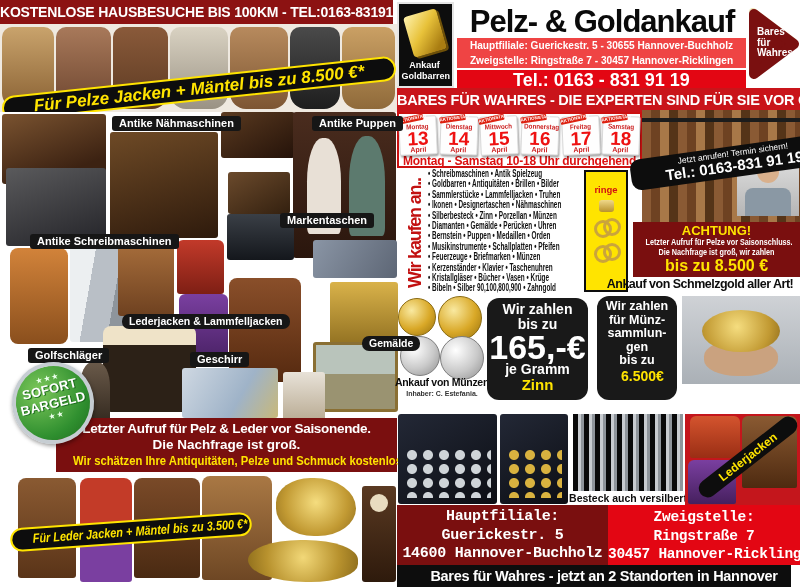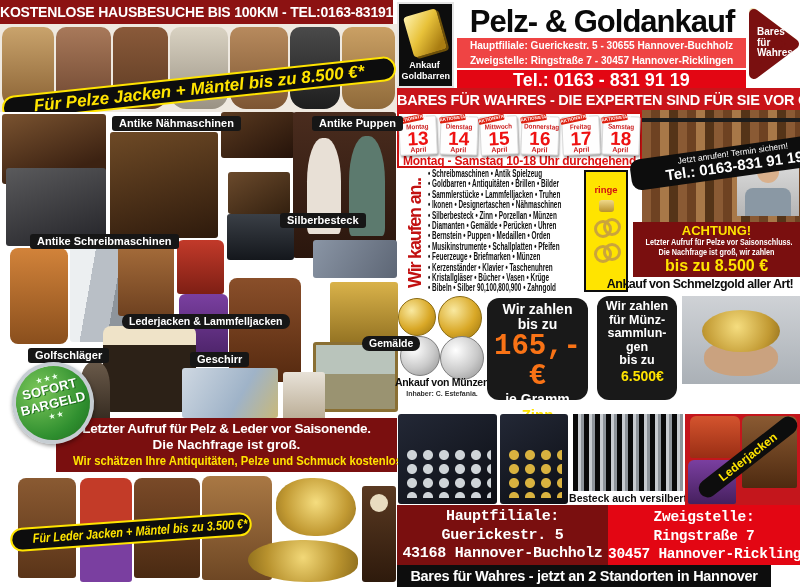--- a/index.html
+++ b/index.html
@@ -78,21 +78,21 @@
                color:#0d0d0d;letter-spacing:-.5px;white-space:nowrap;}
   
   .coin{position:absolute;border-radius:50%;}
   .coin.gold{background:radial-gradient(circle at 35% 32%,#f9e9a0,#d9a827 55%,#96700e);border:1px solid #8a6a10;}
   .coin.silver{background:radial-gradient(circle at 35% 32%,#ffffff,#c9c9c9 55%,#8e8e8e);border:1px solid #7e7e7e;}
   #muenz-cap{left:394px;top:376px;width:96px;text-align:center;font-size:10.5px;font-weight:bold;color:#0d0d0d;letter-spacing:-.3px;white-space:nowrap;}
   #muenz-own{left:394px;top:390px;width:96px;text-align:center;font-size:7px;font-weight:bold;color:#333;white-space:nowrap;}
   .blackbox{position:absolute;background:#191919;border-radius:12px;text-align:center;color:#fff;box-sizing:border-box;}
   #pbox1{left:487px;top:298px;width:101px;height:102px;padding-top:4px;}
   #pbox1 .w{font-size:14px;font-weight:bold;line-height:15px;}
-  #pbox1 .amt{color:#f97316;font-size:29px;font-weight:bold;line-height:30px;font-family:Liberation Mono, monospace;}
+  #pbox1 .amt{color:#ffffff;font-size:34px;font-weight:bold;line-height:30px;}
   #pbox1 .g{color:#ffe400;font-size:15px;font-weight:bold;line-height:16px;}
   #pbox2{left:597px;top:296px;width:80px;height:104px;padding-top:4px;}
   #pbox2 .w{font-size:12.5px;font-weight:bold;line-height:13.5px;}
   #pbox2 .amt{color:#ffe400;font-size:14px;font-weight:bold;line-height:16px;padding-left:11px;}
   #hands{left:682px;top:296px;width:118px;height:88px;background:linear-gradient(#cfd2d6,#aab0b6);}
   .hands-skin{position:absolute;left:22px;top:44px;width:74px;height:36px;background:#caa27f;border-radius:45%;}
   .hands-gold{position:absolute;left:20px;top:14px;width:78px;height:42px;border-radius:50%;
               background:radial-gradient(circle at 45% 40%,#f5dd7f,#c29a33 65%,#8f6c1c);}
   
   .case{position:absolute;background:linear-gradient(150deg,#232836,#0c0e14);border-radius:3px;}
@@ -104,21 +104,21 @@
   #besteck-cap{left:565px;top:492px;width:126px;text-align:center;font-size:10.5px;font-weight:bold;color:#0d0d0d;white-space:nowrap;}
   #jkts-red{left:685px;top:414px;width:115px;height:91px;background:#c4161c;}
   #leder-diag{left:688px;top:448px;width:112px;transform:rotate(-38deg);background:#0d0d0d;border-radius:10px;
               padding:2px 4px;text-align:center;color:#ffe400;font-size:12px;font-weight:bold;z-index:6;white-space:nowrap;}
   .loc{position:absolute;height:60px;color:#fff;text-align:center;font-weight:bold;padding-top:3px;box-sizing:border-box;}
   .loc div{font-size:15px;line-height:18.5px;letter-spacing:-.3px;white-space:nowrap;font-family:Liberation Mono, monospace;}
   #loc-haupt{left:397px;top:505px;width:211px;background:#7a0f0f;}
   #loc-zweig{left:608px;top:505px;width:192px;background:#e30613;}
   #loc-zweig div{font-size:14.5px;}
   #bottom-bar{left:397px;top:565px;width:374px;height:22px;background:#0d0d0d;color:#fff;font-weight:bold;
-              font-size:14.5px;line-height:22px;text-align:center;letter-spacing:-.3px;white-space:nowrap;}
+              font-size:14.5px;line-height:22px;text-align:center;letter-spacing:-.3px;white-space:nowrap;padding-left:20px;}
   
   #last-call{left:56px;top:418px;width:341px;height:54px;background:#7a0f0f;text-align:center;padding-top:3px;box-sizing:border-box;}
   #last-call .l1{color:#fff;font-weight:bold;font-size:13.5px;line-height:16px;letter-spacing:-.3px;white-space:nowrap;}
   #last-call .l2{color:#fff;font-weight:bold;font-size:13.5px;line-height:16px;}
   #last-call .l3{color:#ffe400;font-weight:bold;font-size:12.5px;line-height:16px;white-space:nowrap;transform:scaleX(.9);}
   #leather-banner{left:10px;top:520px;width:238px;transform:rotate(-4deg);font-size:13px;line-height:16px;padding:2px 0;}
   #leather-banner span{display:inline-block;transform:scaleX(.84);white-space:nowrap;}
   
   #badge{left:12px;top:362px;width:82px;height:82px;transform:rotate(-14deg);z-index:6;}
   .badge-inner{width:100%;height:100%;border-radius:50%;box-sizing:border-box;border:4px solid #c6cdd2;
@@ -176,21 +176,21 @@
   <div class="ph" style="left:221px;top:112px;width:74px;height:46px;background:linear-gradient(150deg,#5a3a20,#241209);"></div>
   <div class="ph" style="left:228px;top:172px;width:62px;height:42px;background:linear-gradient(150deg,#6b4a2c,#33200f);"></div>
   <div class="ph" style="left:293px;top:112px;width:103px;height:146px;background:linear-gradient(#4a2c1e,#2a160d);">
     <div style="position:absolute;left:14px;top:26px;width:34px;height:96px;background:#e8e0d6;border-radius:45% 45% 8% 8%;"></div>
     <div style="position:absolute;left:56px;top:24px;width:36px;height:100px;background:#5c7a6e;border-radius:45% 45% 8% 8%;"></div>
   </div>
   <div class="pill" style="left:312px;top:116px;">Antike Puppen</div>
   <div class="ph" style="left:6px;top:168px;width:100px;height:78px;background:linear-gradient(160deg,#5a5a5c,#232328);"></div>
   <div class="pill" style="left:6px;top:234px;margin-left:24px;">Antike Schreibmaschinen</div>
   <div class="ph" style="left:227px;top:214px;width:67px;height:46px;background:linear-gradient(#3a3f46,#14171c);"></div>
-  <div class="pill" style="left:280px;top:213px;">Silberbesteck</div>
+  <div class="pill" style="left:280px;top:213px;">Markentaschen</div>
   <div class="ph" style="left:313px;top:240px;width:84px;height:38px;background:linear-gradient(120deg,#8a95a5,#5d6675);"></div>
 
   <div class="ph" style="left:10px;top:248px;width:58px;height:96px;background:linear-gradient(#d2833a,#8a4f1d);border-radius:8px;"></div>
   <div class="ph" style="left:70px;top:244px;width:72px;height:98px;background:linear-gradient(100deg,#eceff1 0 30%,#b9bfc6 30% 60%,#8e959c 60%);"></div>
   <div class="pill" style="left:28px;top:348px;">Golfschläger</div>
   <div class="ph" style="left:118px;top:240px;width:56px;height:76px;background:linear-gradient(#a96f3c,#6e4120);border-radius:8px 8px 3px 3px;"></div>
   <div class="ph" style="left:177px;top:240px;width:47px;height:54px;background:linear-gradient(#c23a2a,#7e1f14);border-radius:6px 6px 3px 3px;"></div>
   <div class="ph" style="left:179px;top:294px;width:49px;height:66px;background:linear-gradient(#7a3fa0,#4a2266);border-radius:6px 6px 3px 3px;"></div>
   <div class="pill sm" style="left:122px;top:314px;">Lederjacken &amp; Lammfelljacken</div>
   <div class="ph" style="left:229px;top:278px;width:72px;height:104px;background:linear-gradient(#8a4f2a,#55290f);border-radius:8px 8px 3px 3px;"></div>
@@ -363,21 +363,21 @@
   <div class="c" id="jkts-red">
     <div class="ph" style="left:5px;top:2px;width:50px;height:42px;background:linear-gradient(#d4542e,#9a2e14);border-radius:6px 6px 2px 2px;"></div>
     <div class="ph" style="left:57px;top:2px;width:55px;height:72px;background:linear-gradient(#8a5a32,#4e2a10);border-radius:6px 6px 2px 2px;"></div>
     <div class="ph" style="left:3px;top:46px;width:48px;height:44px;background:linear-gradient(#7a3fa0,#46205e);border-radius:6px 6px 2px 2px;"></div>
   </div>
   <div class="c" id="leder-diag">Lederjacken</div>
 
   <div class="loc" id="loc-haupt">
     <div>Hauptfiliale:</div>
     <div>Guerickestr. 5</div>
-    <div>43168 Hannover-Buchholz</div>
+    <div>14600 Hannover-Buchholz</div>
   </div>
   <div class="loc" id="loc-zweig">
     <div>Zweigstelle:</div>
     <div>Ringstraße 7</div>
     <div>30457 Hannover-Ricklingen</div>
   </div>
   <div class="c" id="bottom-bar">Bares für Wahres - jetzt an 2 Standorten in Hannover</div>
 
 </div>
 

